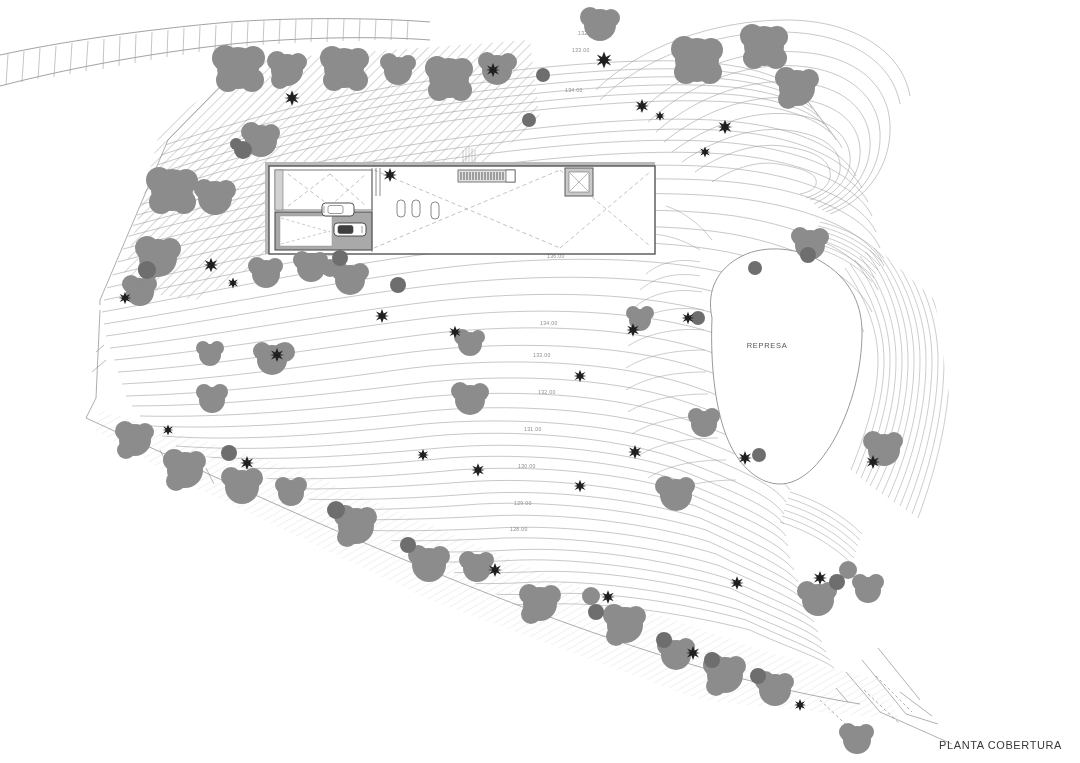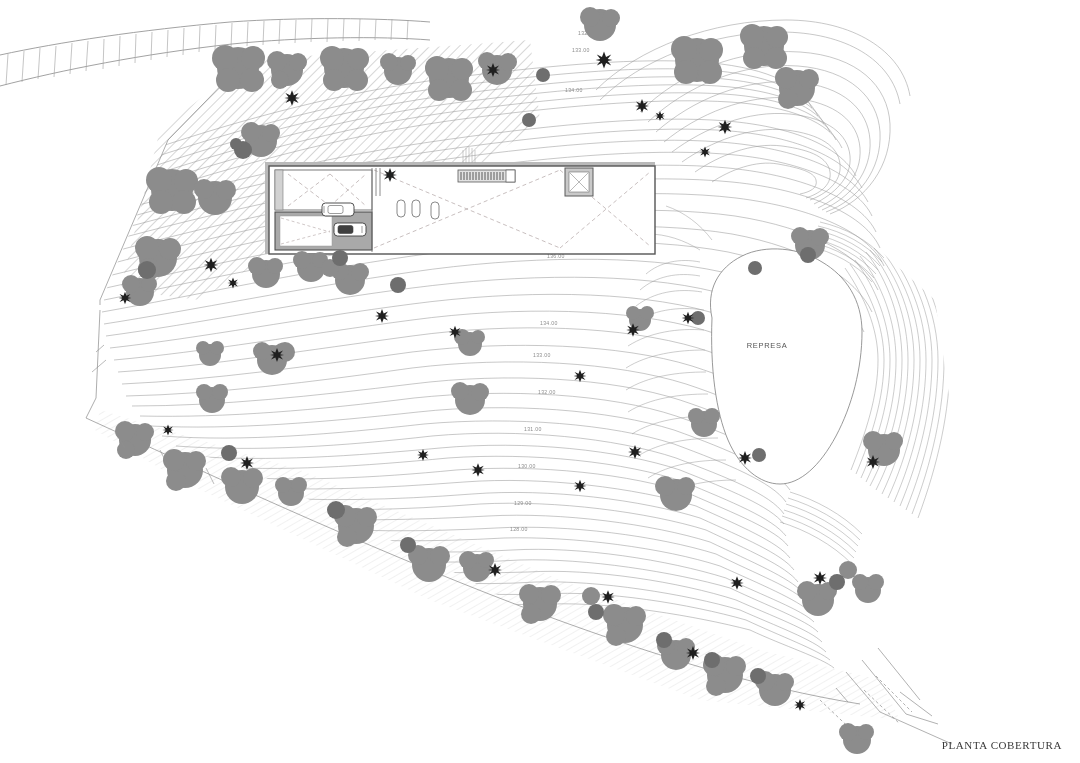--- a/index.html
+++ b/index.html
@@ -18,21 +18,21 @@
     position: absolute;
     left: 0; top: 0;
     width: 1080px;
     height: 763px;
     display: block;
   }
   #drawing-title {
     position: absolute;
     right: 18px;
     bottom: 12px;
-    font-family: Liberation Serif, serif;
+    font-family: Liberation Sans, sans-serif;
     font-size: 11px;
     letter-spacing: 0.6px;
     color: #3a3a3a;
     white-space: nowrap;
   }
   .pond-label {
     font-family: "Liberation Sans", sans-serif;
     font-size: 7.5px;
     letter-spacing: 0.7px;
     fill: #555;

